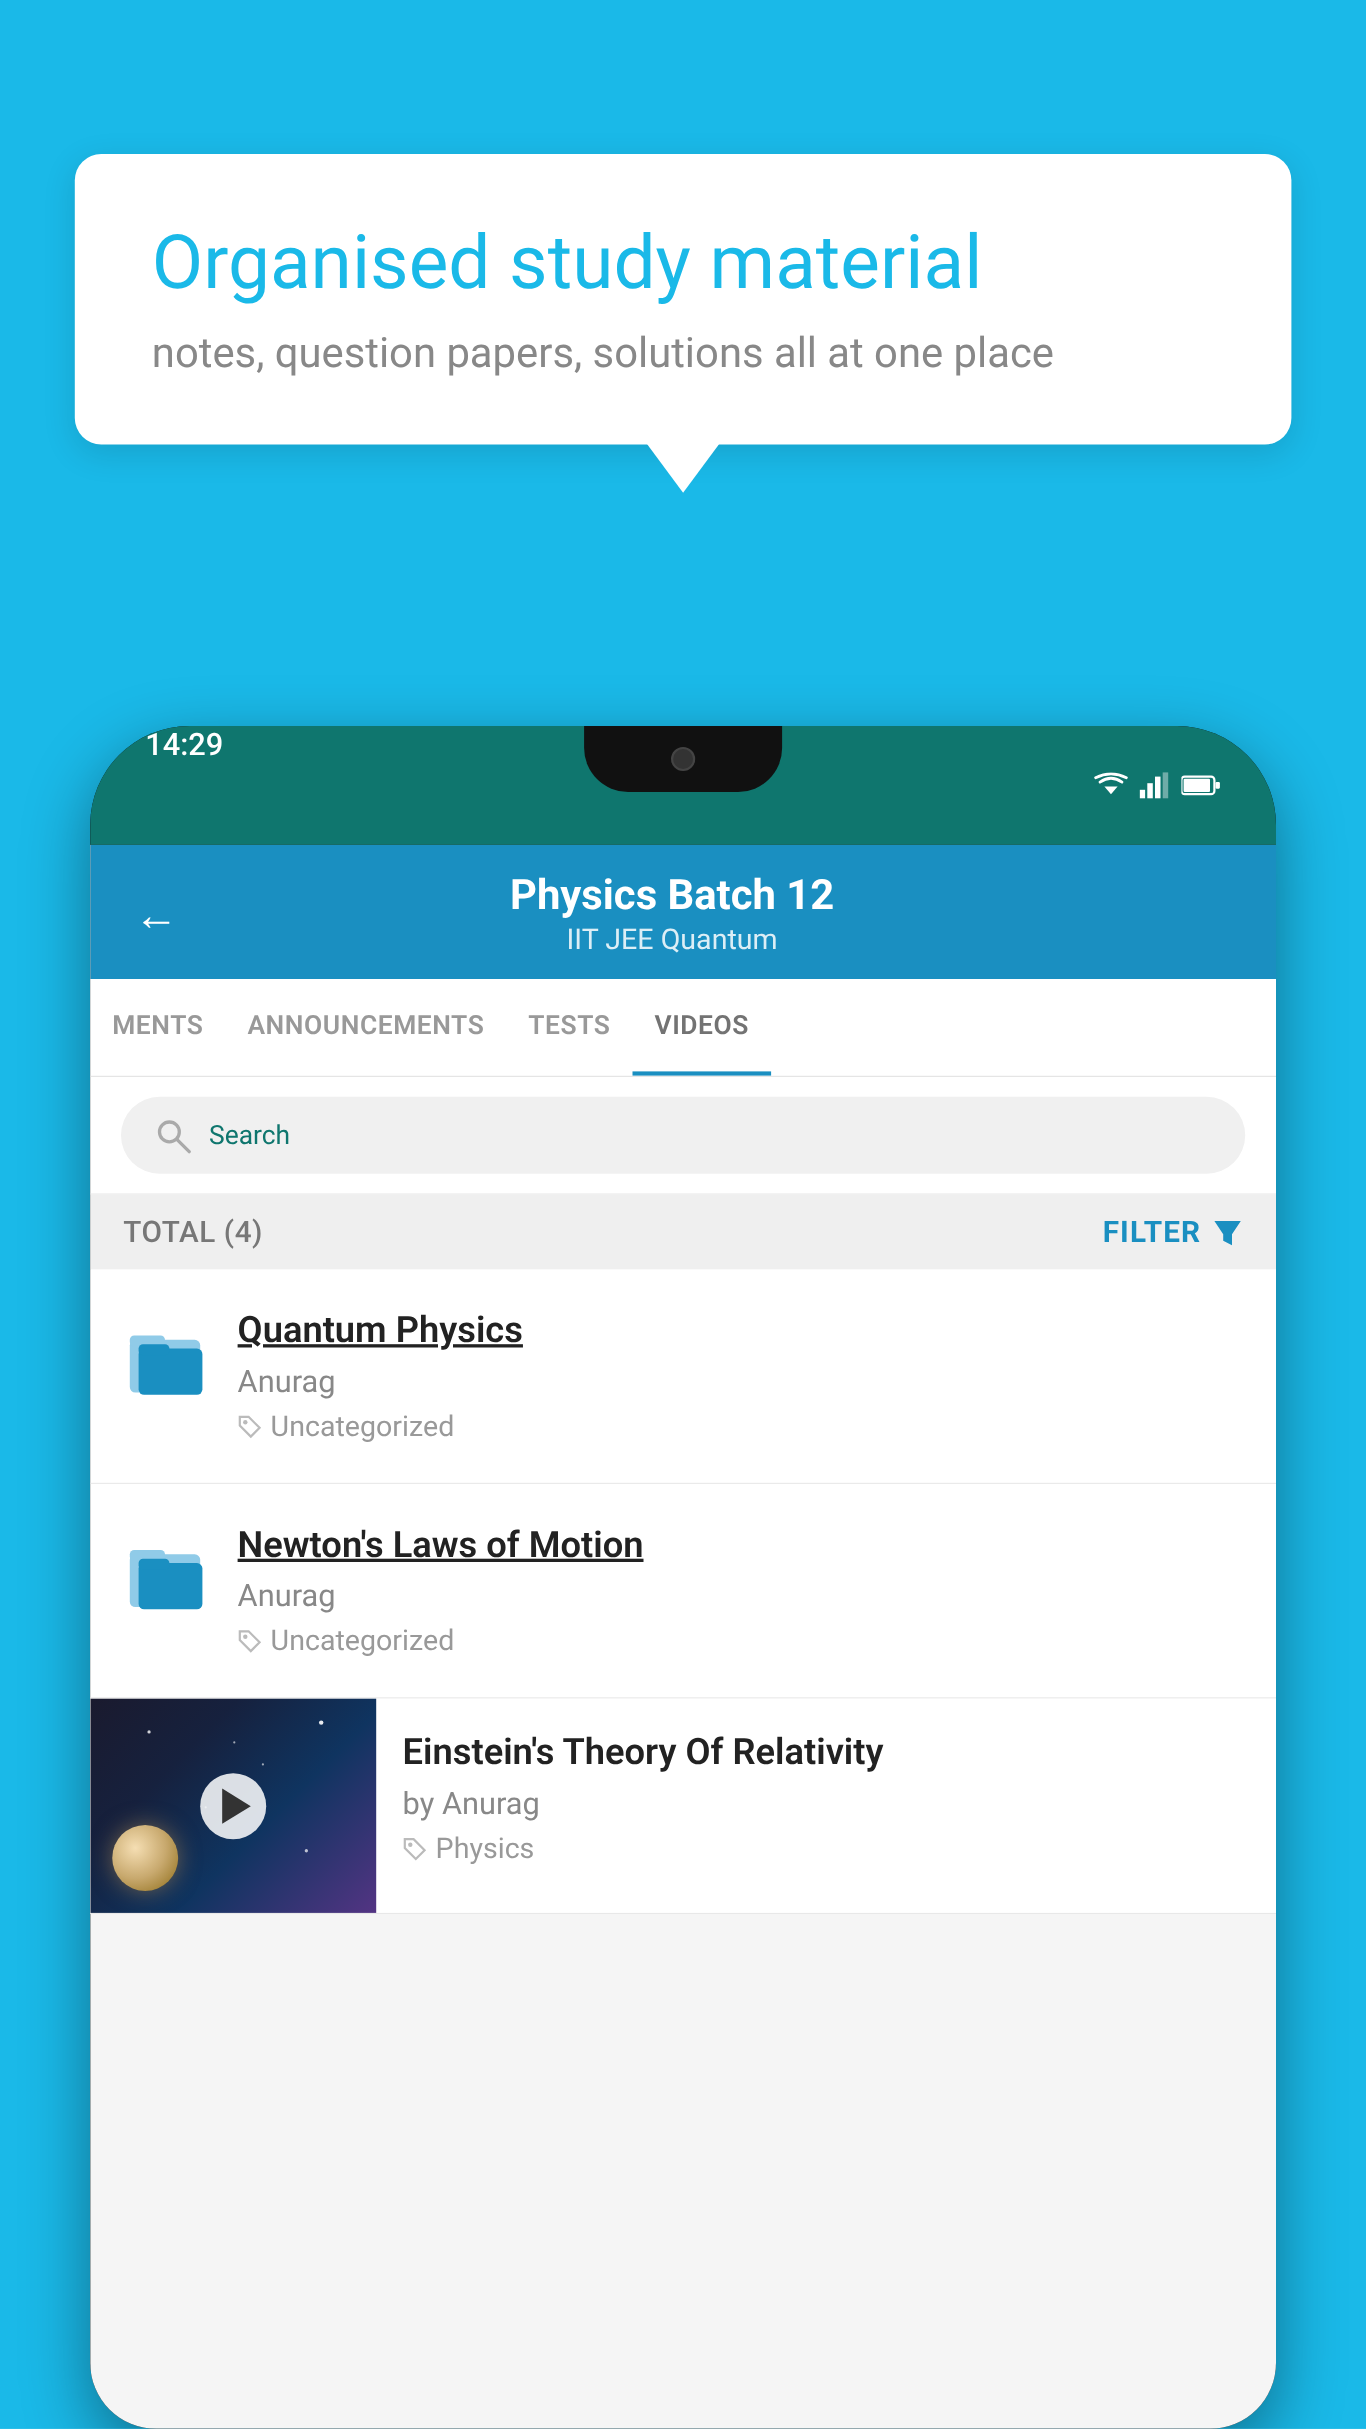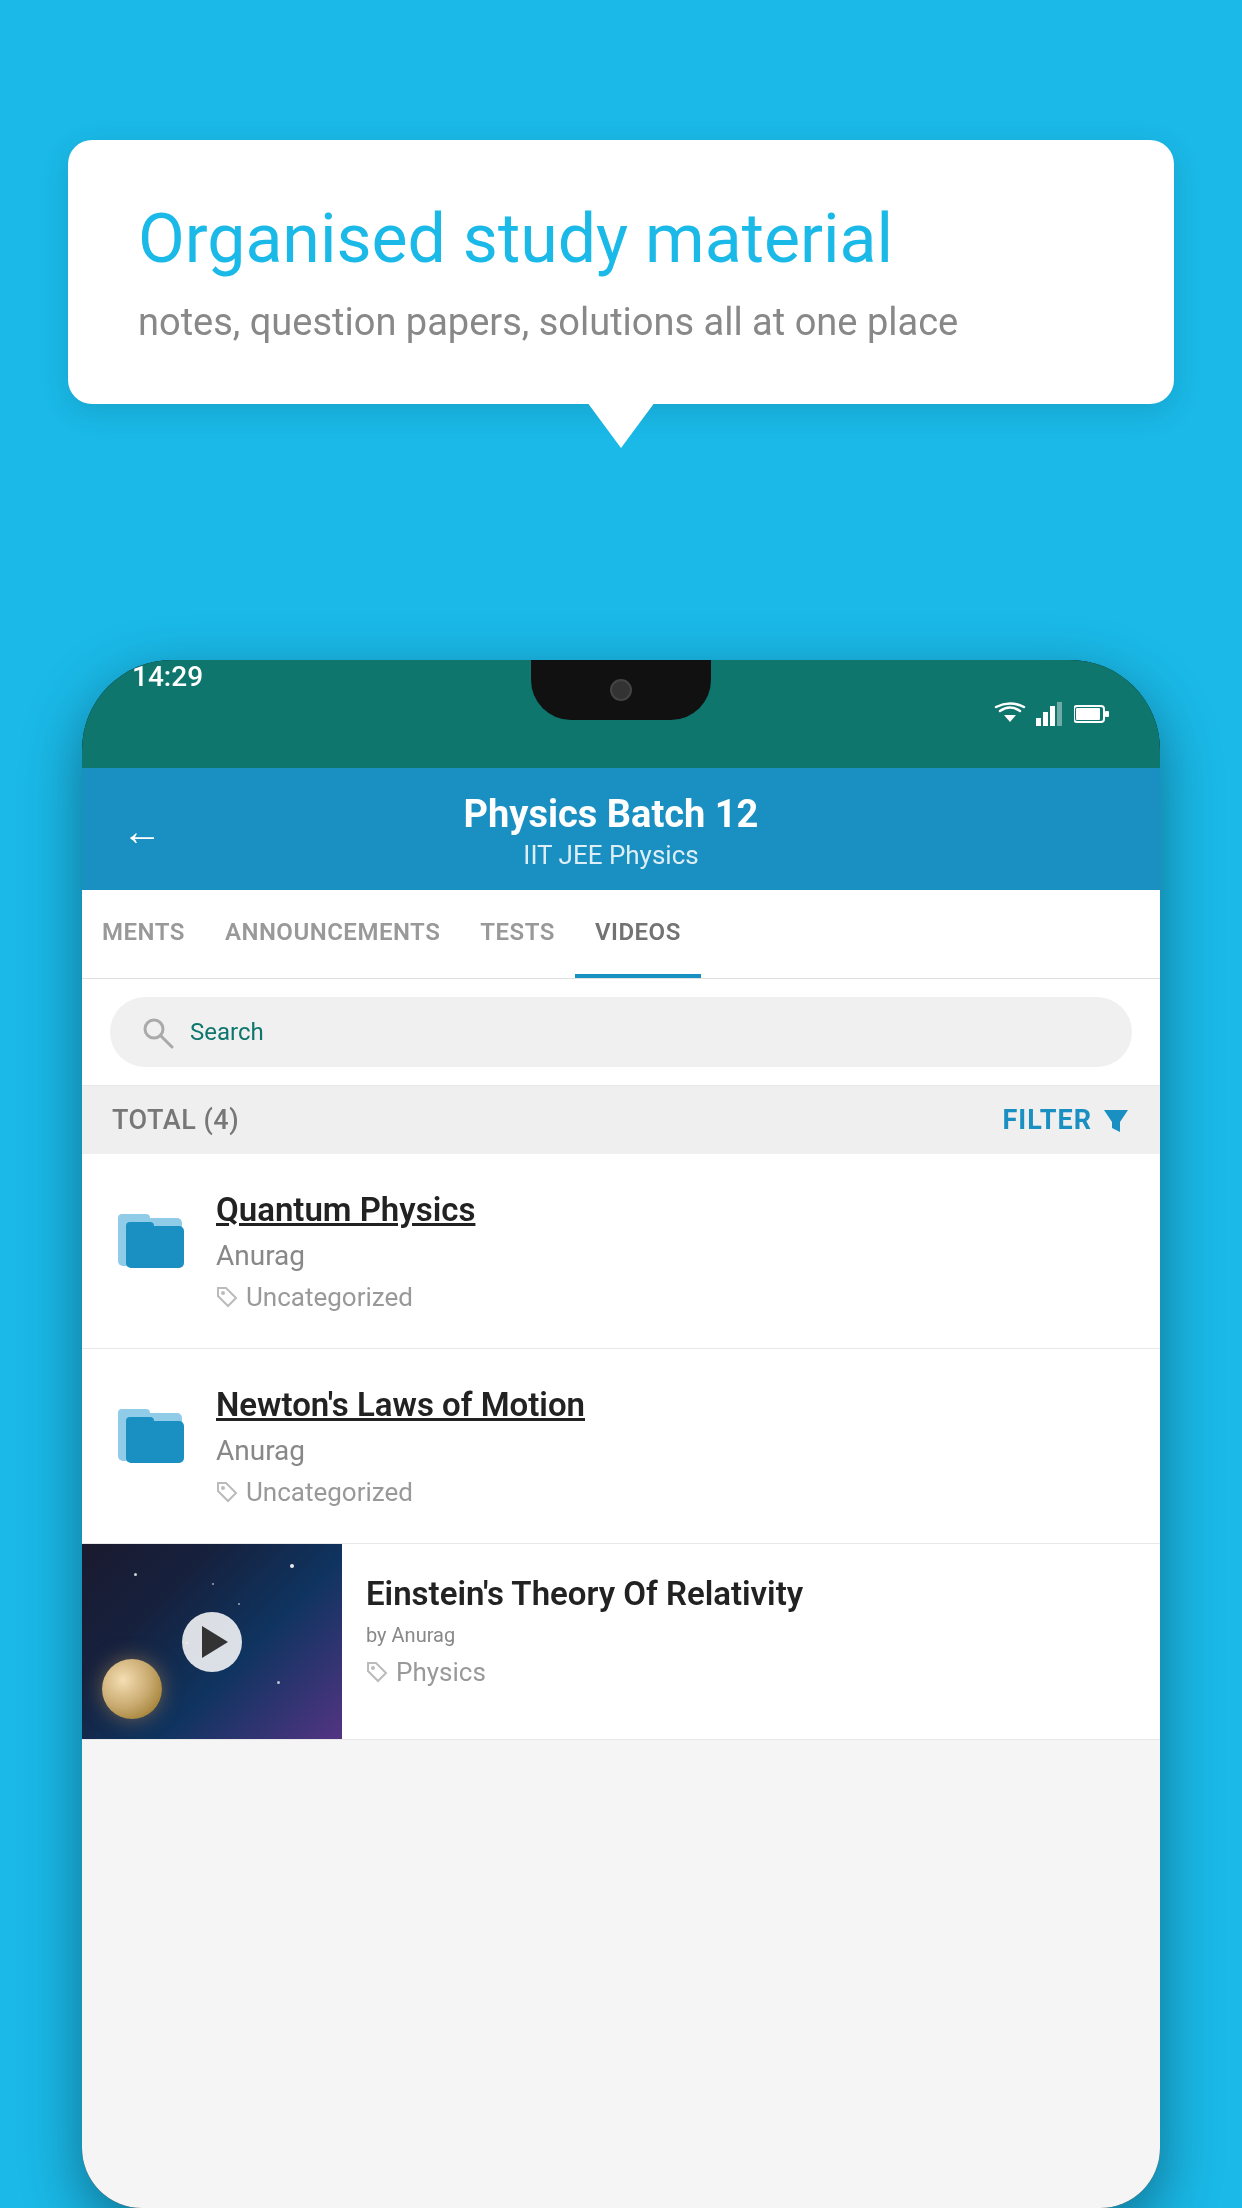--- a/index.html
+++ b/index.html
@@ -348,21 +348,21 @@
     }
 
     .thumb-title {
       font-size: 33px;
       font-weight: 600;
       color: #222;
       margin-bottom: 10px;
     }
 
     .thumb-author {
-      font-size: 20px;
+      font-size: 28px;
       color: #888;
       margin-bottom: 10px;
     }
 
     .thumb-tag {
       display: flex;
       align-items: center;
       gap: 8px;
       color: #999;
       font-size: 26px;
@@ -407,21 +407,21 @@
         </svg>
       </div>
     </div>
 
     <div class="phone-screen">
 
       <div class="app-header">
         <div class="back-arrow">←</div>
         <div class="header-text">
           <div class="header-title">Physics Batch 12</div>
-          <div class="header-subtitle">IIT JEE   Physics</div>
+          <div class="header-subtitle">IIT JEE   Quantum</div>
         </div>
         <div style="width:60px"></div>
       </div>
 
       <div class="tabs">
         <div class="tab">MENTS</div>
         <div class="tab">ANNOUNCEMENTS</div>
         <div class="tab">TESTS</div>
         <div class="tab active">VIDEOS</div>
       </div>

